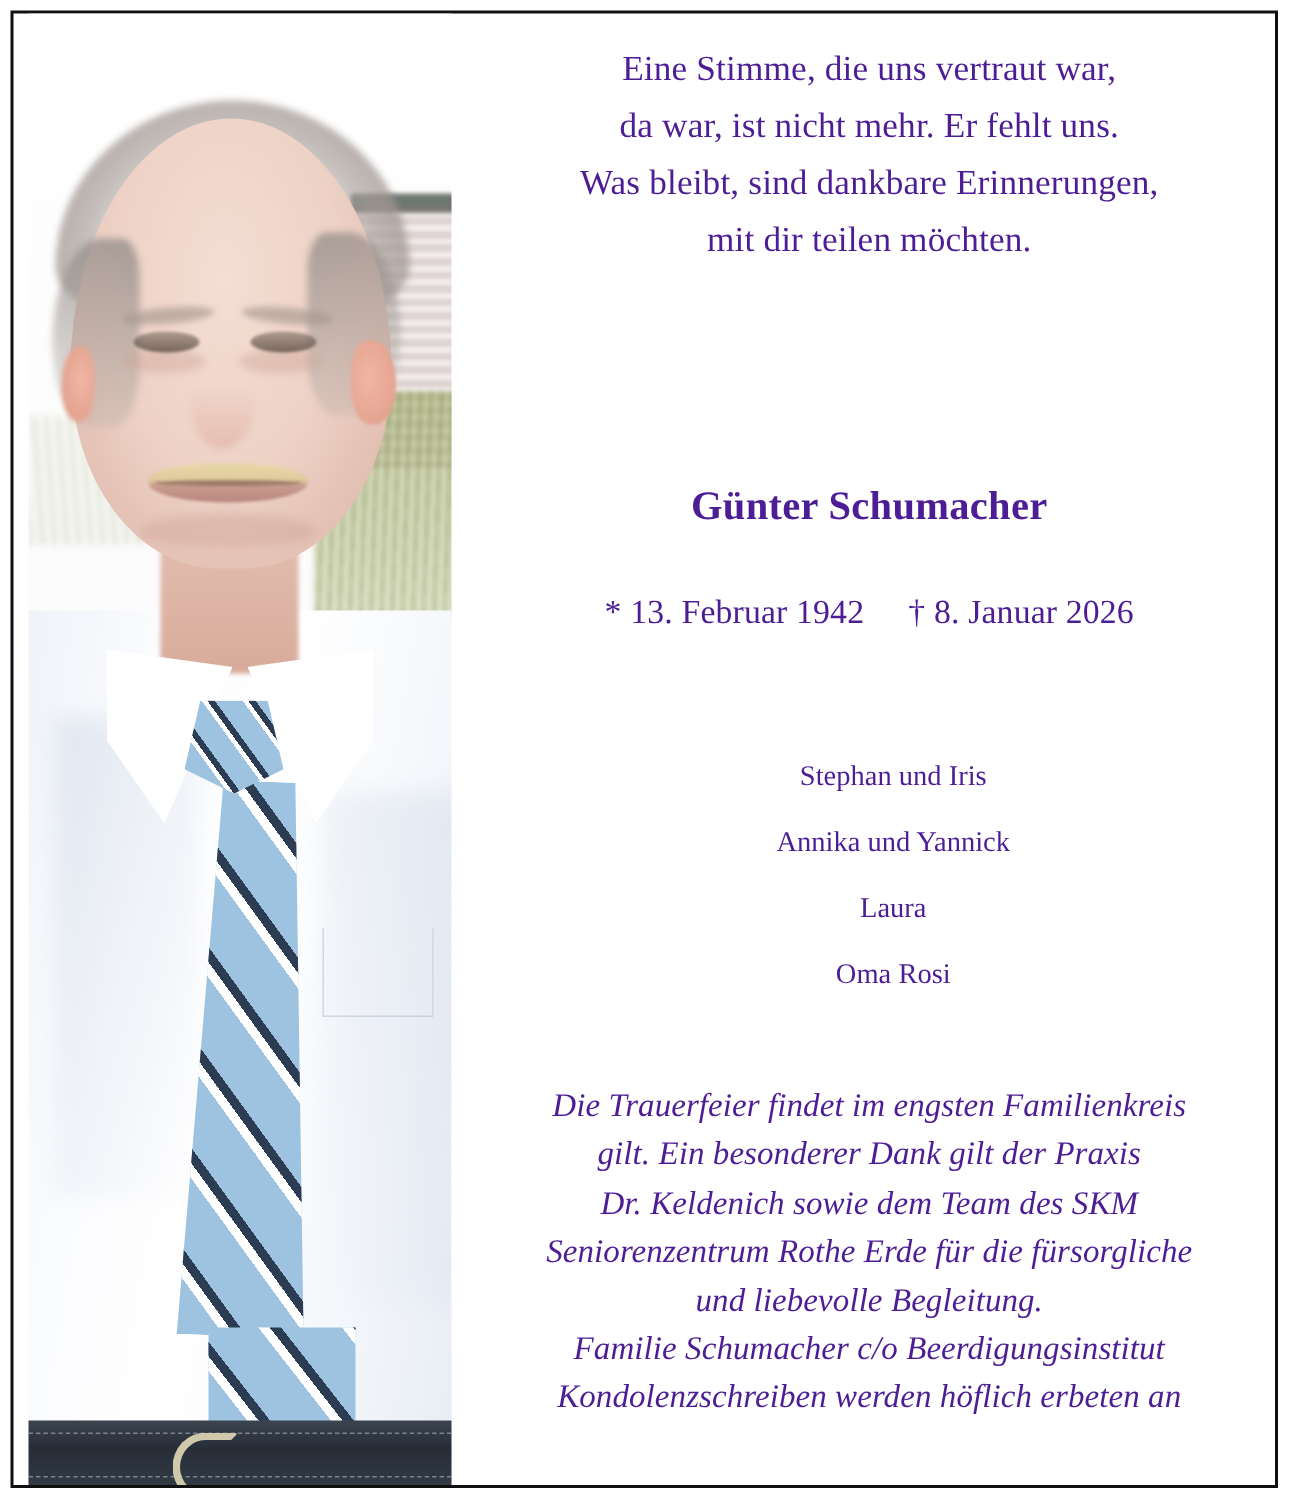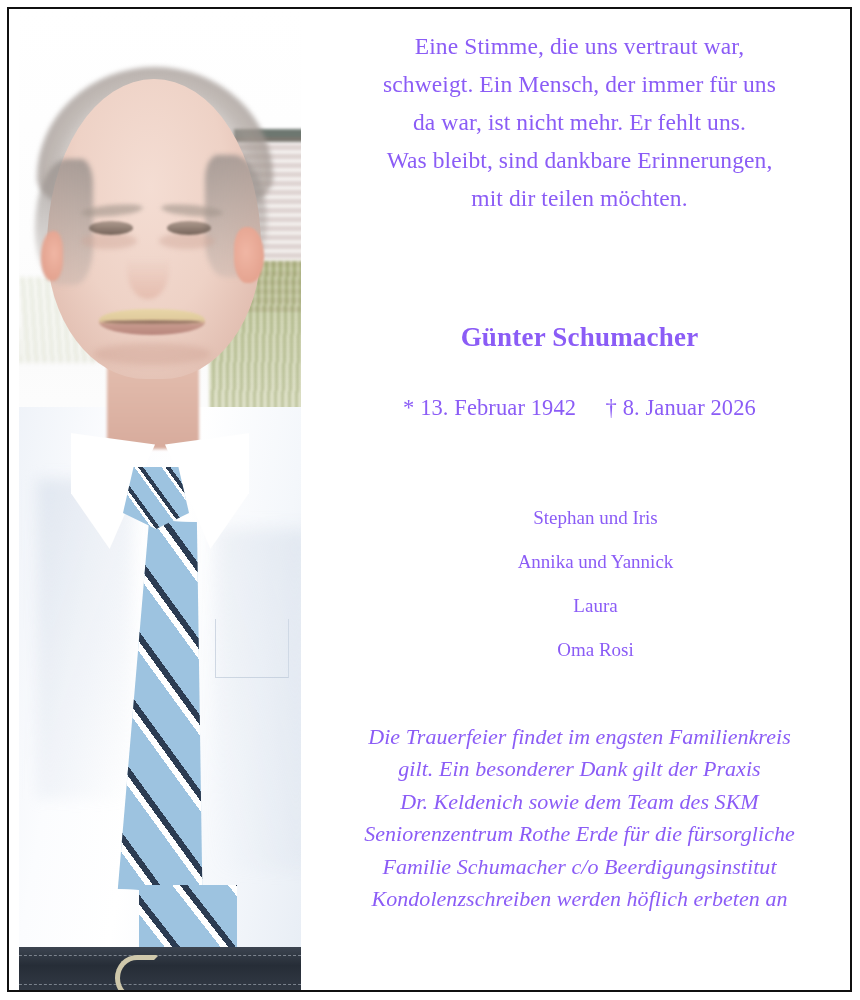--- a/index.html
+++ b/index.html
@@ -408,21 +408,21 @@
     filter: blur(.5px);
   }
 
   
   #text-column {
     position: absolute;
     left: 300px;
     top: 0;
     width: 541px;
     height: 981px;
-    color: #8b5cf6;
+    color: #4c1d95;
     text-align: center;
   }
 
   #poem {
     position: absolute;
     left: 0;
     top: 18px;
     width: 541px;
     font-size: 23.5px;
     line-height: 38px;
@@ -519,21 +519,20 @@
       <div class="belt-stitch top"></div>
       <div class="belt-stitch bot"></div>
     </div>
     <div class="buckle"></div>
   </div>
 
   <div id="text-column">
 
     <div id="poem">
       <span class="poem-line">Eine Stimme, die uns vertraut war,</span>
-      <span class="poem-line">schweigt. Ein Mensch, der immer für uns</span>
       <span class="poem-line">da war, ist nicht mehr. Er fehlt uns.</span>
       <span class="poem-line">Was bleibt, sind dankbare Erinnerungen,</span>
       <span class="poem-line">mit dir teilen möchten.</span>
     </div>
 
     <div id="deceased-name">Günter Schumacher</div>
 
     <div id="life-dates">
       <span>*</span>
       <span>13. Februar 1942</span>
@@ -547,18 +546,19 @@
       <span class="mourner-line">Annika und Yannick</span>
       <span class="mourner-line">Laura</span>
       <span class="mourner-line">Oma Rosi</span>
     </div>
 
     <div id="notice">
       <span class="notice-line">Die Trauerfeier findet im engsten Familienkreis</span>
       <span class="notice-line">gilt. Ein besonderer Dank gilt der Praxis</span>
       <span class="notice-line">Dr. Keldenich sowie dem Team des SKM</span>
       <span class="notice-line">Seniorenzentrum Rothe Erde für die fürsorgliche</span>
+      <span class="notice-line">und liebevolle Begleitung.</span>
       <span class="notice-line">Familie Schumacher c/o Beerdigungsinstitut</span>
       <span class="notice-line">Kondolenzschreiben werden höflich erbeten an</span>
     </div>
 
   </div>
 </div>
 
 </body></html>

